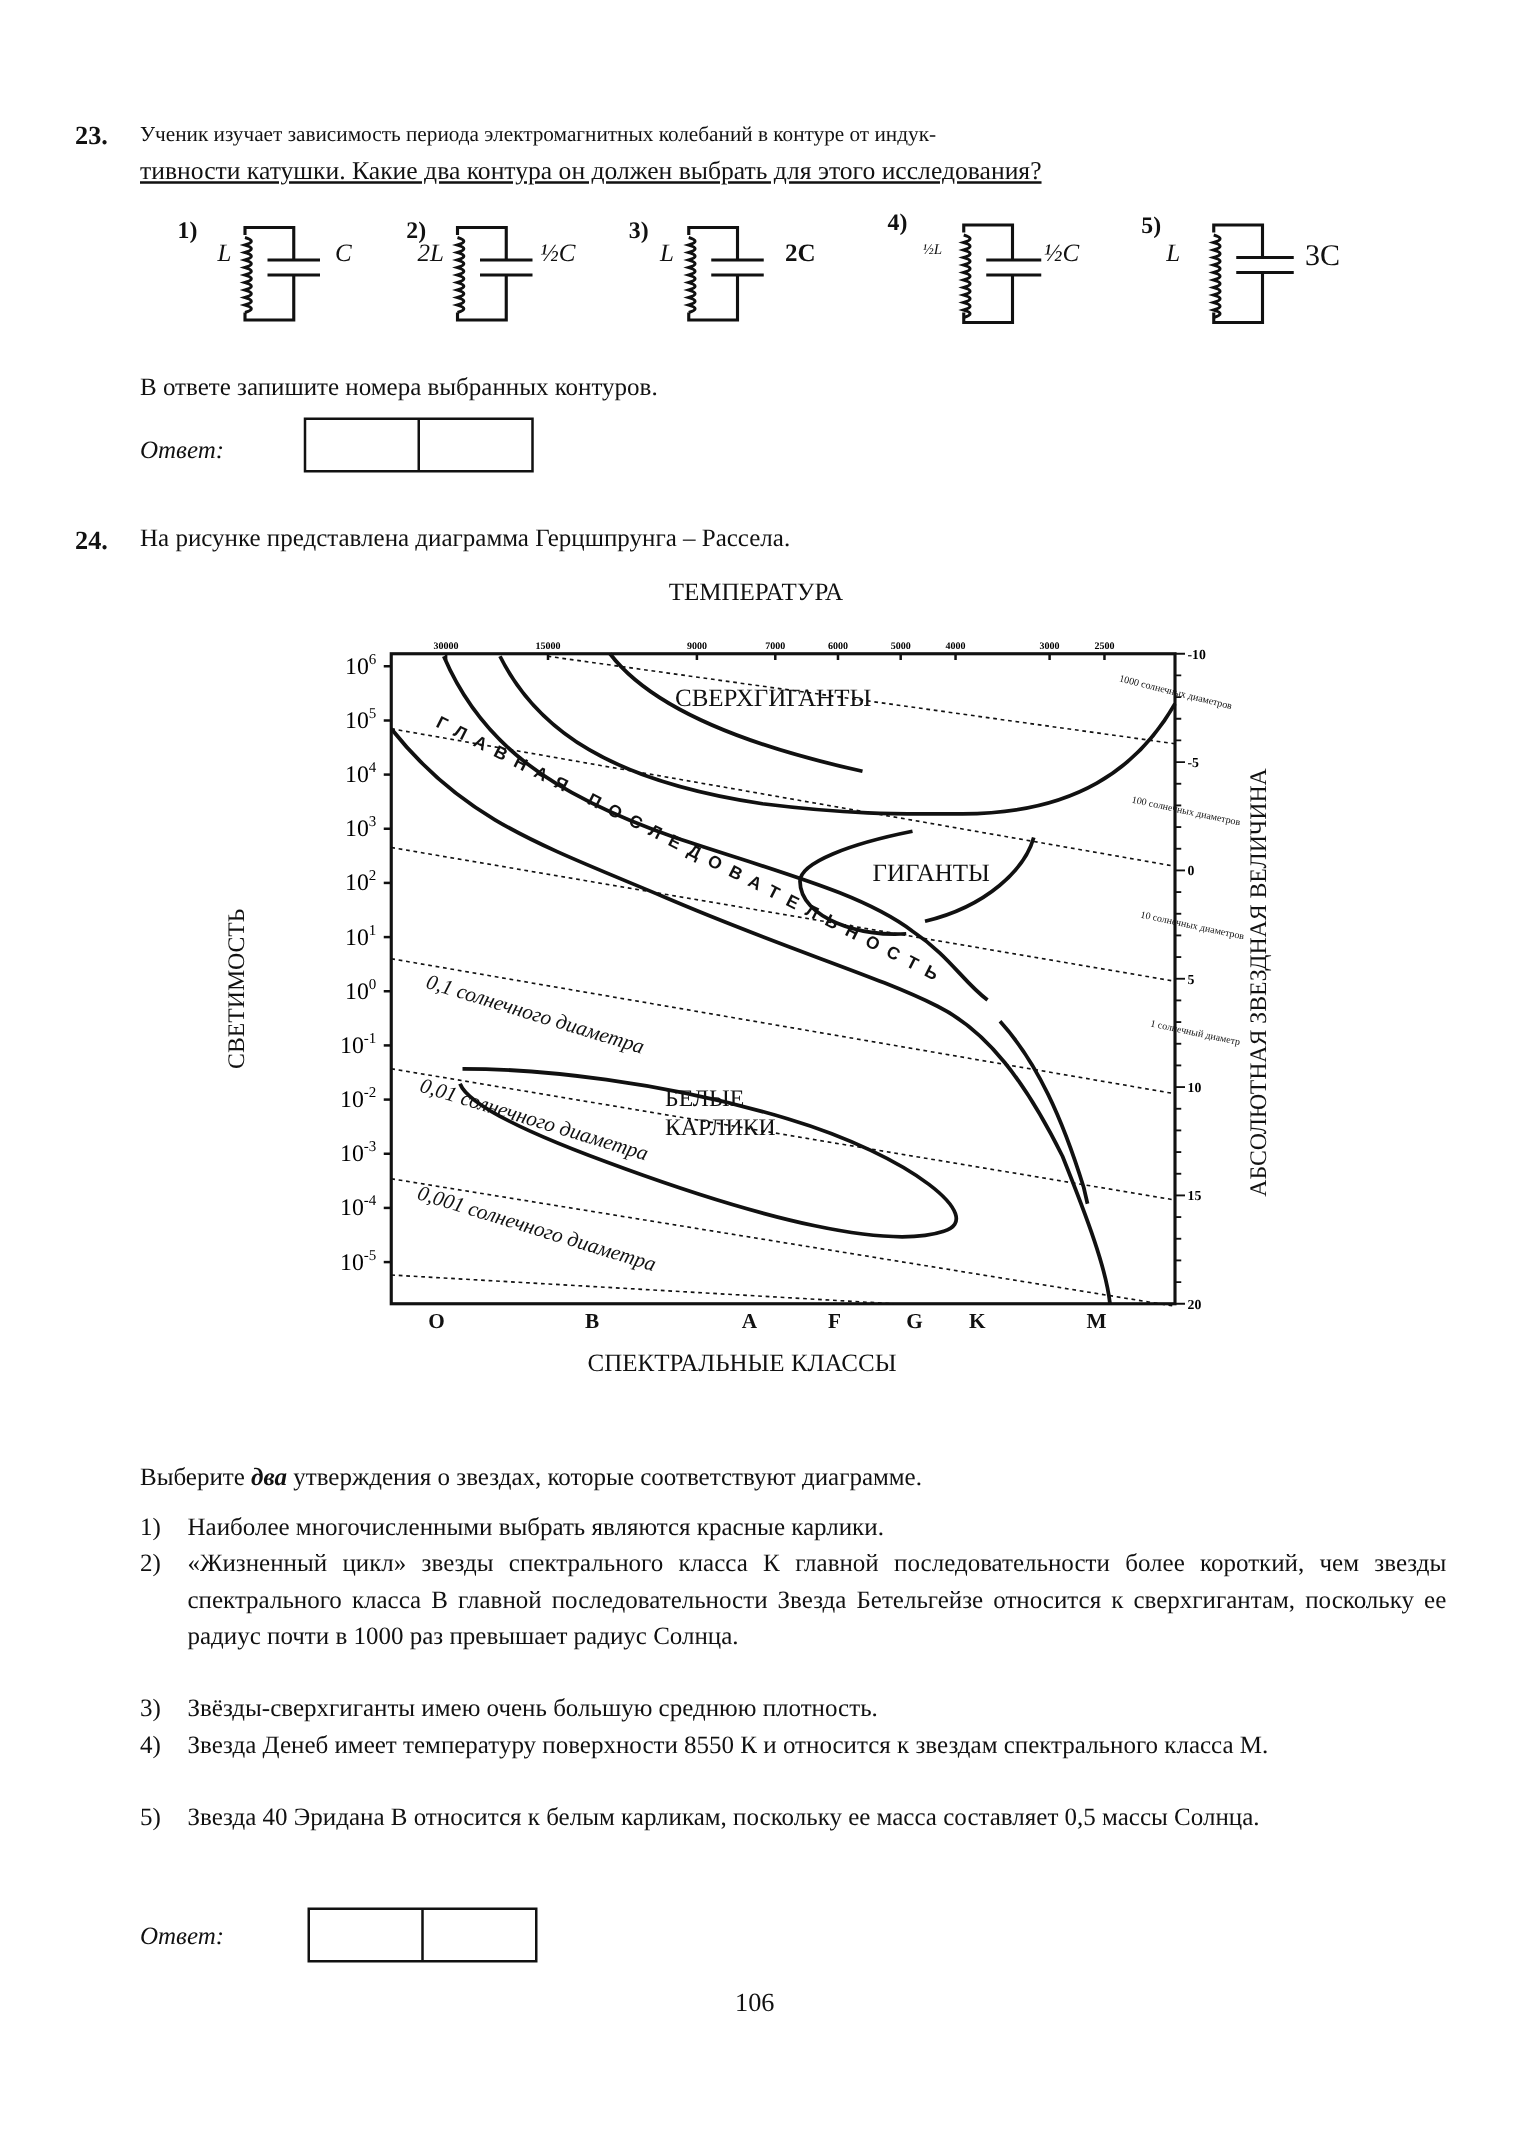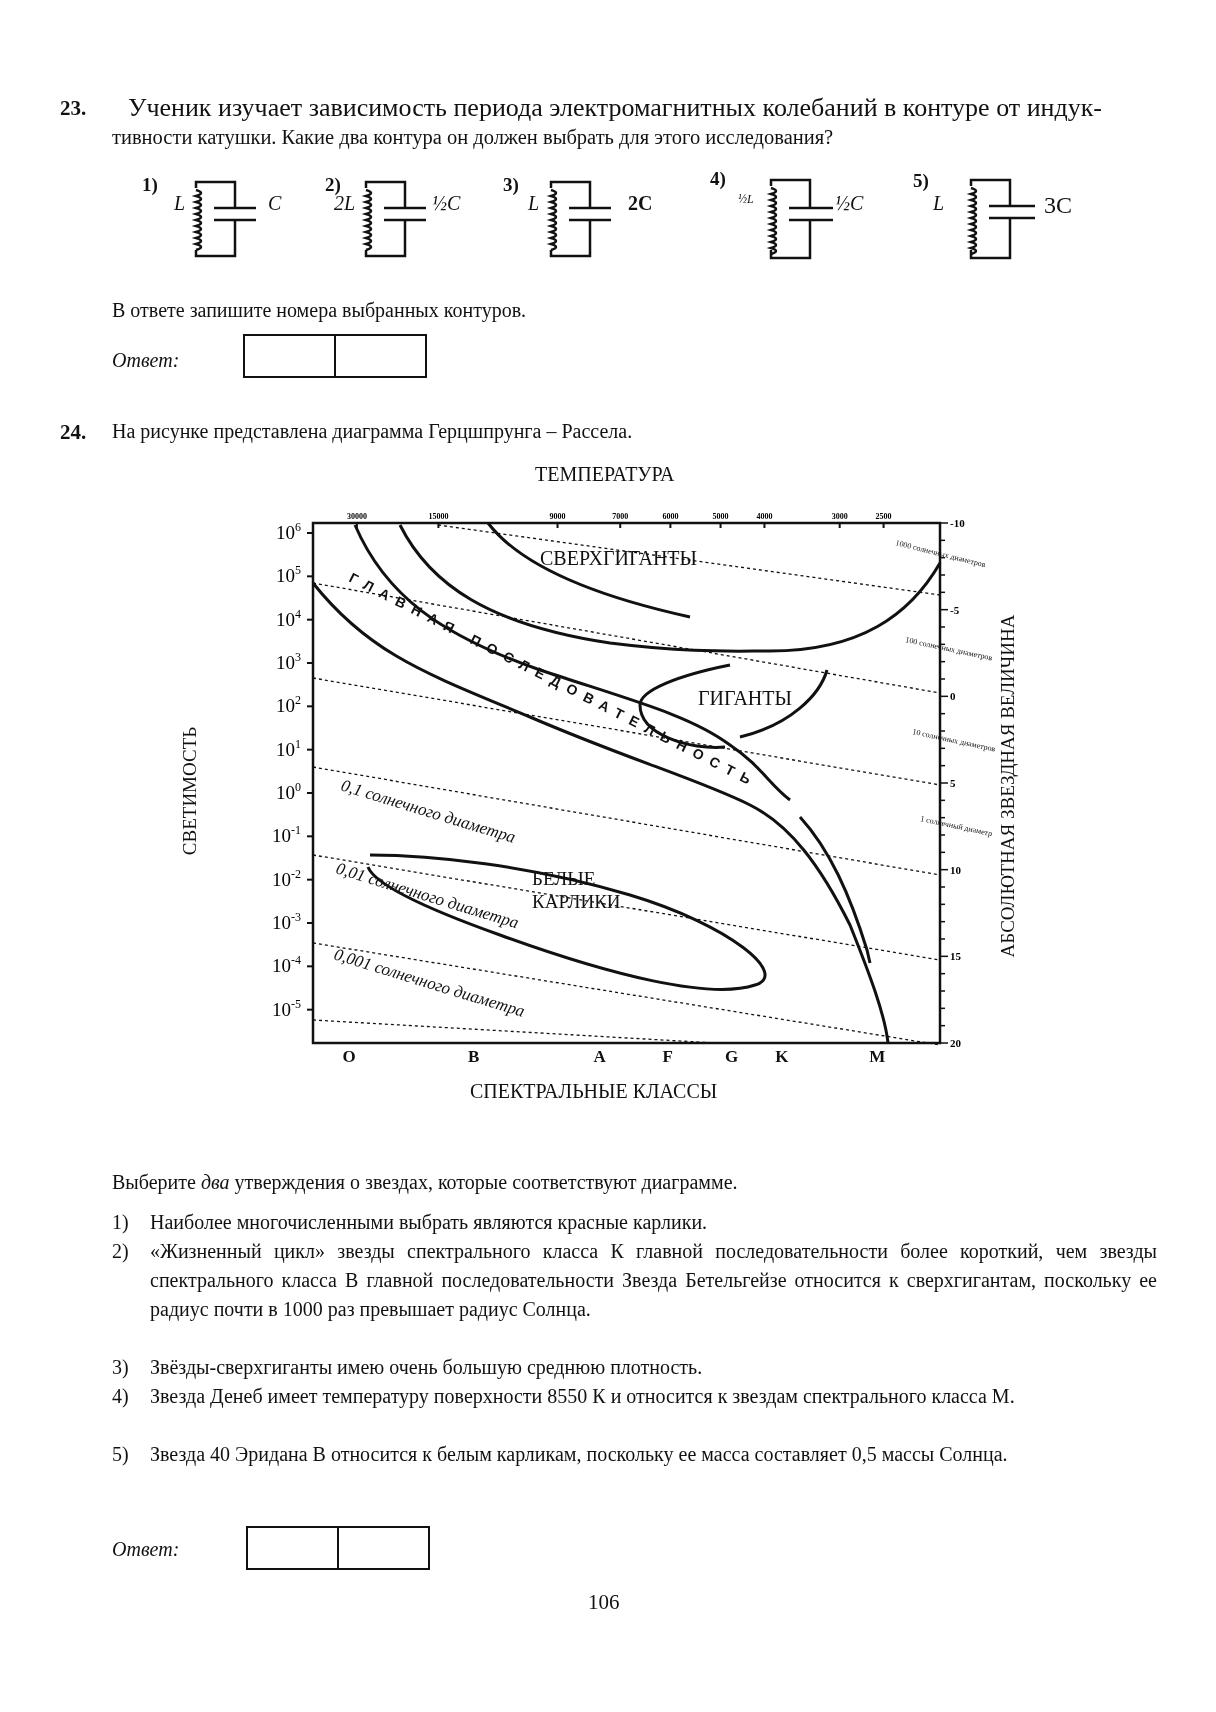--- a/index.html
+++ b/index.html
@@ -16,22 +16,22 @@
   .list-item { position:absolute; left:112px; width:1045px; font-size:20px; line-height:29px; }
   .list-item .num { position:absolute; left:0; top:0; }
   .list-item .txt { margin-left:38px; text-align:justify; }
   svg text { font-family:"Liberation Serif", "DejaVu Serif", serif; }
   .sans { font-family:"Liberation Sans", "DejaVu Sans", sans-serif; }
 </style>
 </head>
 <body>
 
 <div class="abs qnum" style="left:60px; top:96px;">23.</div>
-<div class="abs para" style="left:128px; top:93px; font-size:26px; white-space:nowrap;">Ученик изучает зависимость периода электромагнитных колебаний в контуре от индук-</div>
-<div class="abs para" style="left:112px; top:123px; font-size:20.5px; white-space:nowrap;">тивности катушки. Какие два контура он должен выбрать для этого исследования?</div>
+<div class="abs para" style="left:112px; top:93px; font-size:17px; white-space:nowrap;">Ученик изучает зависимость периода электромагнитных колебаний в контуре от индук-</div>
+<div class="abs para" style="left:112px; top:123px; font-size:20.5px; white-space:nowrap;text-decoration:underline;">тивности катушки. Какие два контура он должен выбрать для этого исследования?</div>
 
 <div class="abs" style="left:120px; top:170px; width:1000px; height:100px;">
 
   <div class="circ-lbl" style="left:22px; top:4px;">1)</div>
   <div class="abs italic" style="left:54px; top:22px; font-size:20px;">L</div>
   <svg class="abs" style="left:70px; top:10px;" width="70" height="80">
     <g fill="none" stroke="#111" stroke-width="2.5">
       <polyline points="6,8 6,2 45,2 45,28"></polyline>
         <polyline points="45,40 45,76 6,76 6,70"></polyline>
       <line x1="24" y1="28" x2="66" y2="28"></line>
@@ -258,21 +258,21 @@
       <div style="position: absolute; left: 423.42px; top: 0px; font-size: 17px; font-weight: bold;">A</div>
       <div style="position: absolute; left: 492.39px; top: 0px; font-size: 17px; font-weight: bold;">F</div>
       <div style="position: absolute; left: 555.09px; top: 0px; font-size: 17px; font-weight: bold;">G</div>
       <div style="position: absolute; left: 605.25px; top: 0px; font-size: 17px; font-weight: bold;">K</div>
       <div style="position: absolute; left: 699.3px; top: 0px; font-size: 17px; font-weight: bold;">M</div>
     </div>
   <div class="abs" style="left:300px; top:625px; font-size:20px;">СПЕКТРАЛЬНЫЕ КЛАССЫ</div>
 </div>
 
 <div class="abs para" style="left:112px; top:1168px;">
-  <span>Выберите </span><span class="italic" style="font-weight:normal;">два</span><span> утверждения о звездах, которые соответствуют диаграмме.</span>
+  <span>Выберите </span><span class="italic" style="font-weight:bold;">два</span><span> утверждения о звездах, которые соответствуют диаграмме.</span>
 </div>
 
 <div class="list-item" style="top:1208px;">
   <span class="num">1)</span>
   <div class="txt">Наиболее многочисленными выбрать являются красные карлики.</div>
 </div>
 <div class="list-item" style="top:1237px;">
   <span class="num">2)</span>
   <div class="txt">«Жизненный цикл» звезды спектрального класса К главной последовательности более короткий, чем звезды спектрального класса В главной последовательности Звезда Бетельгейзе относится к сверхгигантам, поскольку ее радиус почти в 1000 раз превышает радиус Солнца.</div>
 </div>

